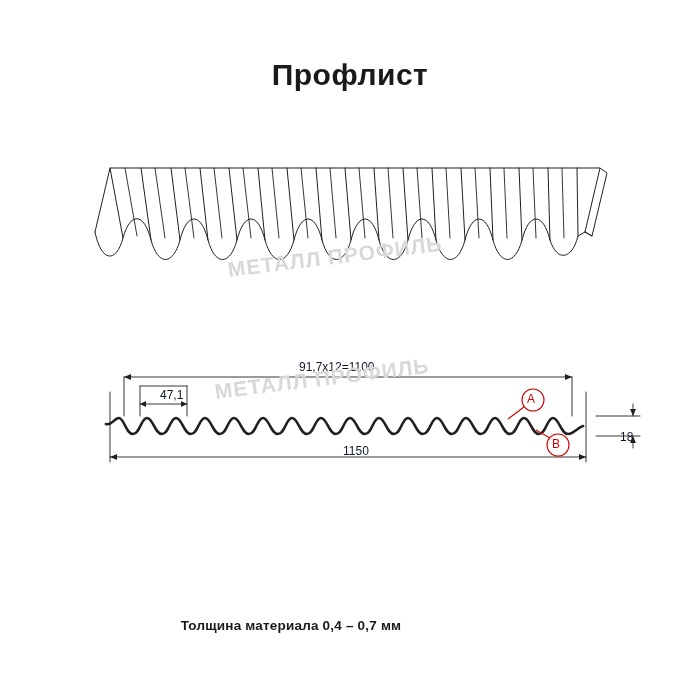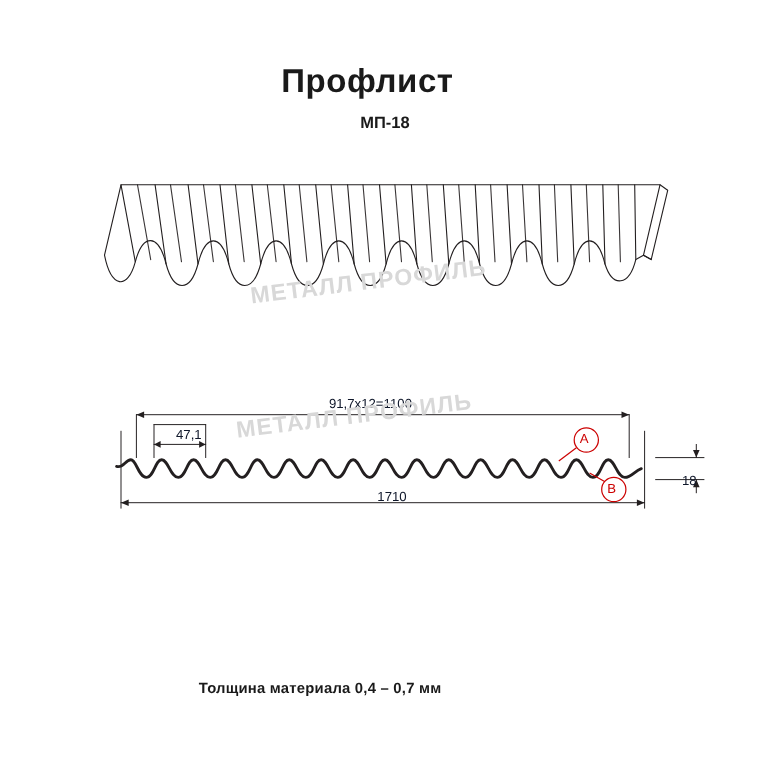--- a/index.html
+++ b/index.html
@@ -15,21 +15,21 @@
     position: relative;
     overflow: hidden;
   }
   .page {
     position: absolute;
     inset: 0;
   }
   .title {
     position: absolute;
     top: 58px;
-    left: 0;
+    left: 16px;
     width: 668px;
     text-align: center;
     font-size: 30px;
     font-weight: bold;
     letter-spacing: 0.5px;
   }
   .subtitle {
     position: absolute;
     top: 103px;
     left: 0;
@@ -97,21 +97,20 @@
   }
   .callout-a { top: 392px; left: 527px; }
   .callout-b { top: 437px; left: 552px; }
 </style>
 </head>
 <body>
 
 <div class="page">
 
   <div class="title">Профлист</div>
-  <div class="subtitle">МП-18</div>
 
   <svg class="layer" viewBox="0 0 700 700">
     <g fill="none" stroke="#231f20" stroke-width="1" stroke-linejoin="round" stroke-linecap="round">
 
       <path d="M95 232 L110 168 L600 168 L585 232"></path>
 
       <path d="M95 232
                C 101 262, 116 264, 123 238
                C 130 212, 144 212, 151 240
                C 158 266, 173 266, 180 240
@@ -242,21 +241,21 @@
     <g fill="none" stroke="#cc0000" stroke-width="1.1">
       <circle cx="533" cy="400" r="11"></circle>
       <line x1="524" y1="407" x2="508" y2="419"></line>
       <circle cx="558" cy="445" r="11"></circle>
       <line x1="550" y1="438" x2="536" y2="430"></line>
     </g>
   </svg>
 
   <div class="dim-label dim-total-top">91,7х12=1100</div>
   <div class="dim-label dim-pitch">47,1</div>
-  <div class="dim-label dim-bottom">1710</div>
+  <div class="dim-label dim-bottom">1150</div>
   <div class="dim-label dim-height">18</div>
 
   <div class="callout-label callout-a">A</div>
   <div class="callout-label callout-b">B</div>
 
   <div class="wm wm1">МЕТАЛЛ ПРОФИЛЬ</div>
   <div class="wm wm2">МЕТАЛЛ ПРОФИЛЬ</div>
 
   <div class="footer">Толщина материала 0,4 – 0,7 мм</div>
 

